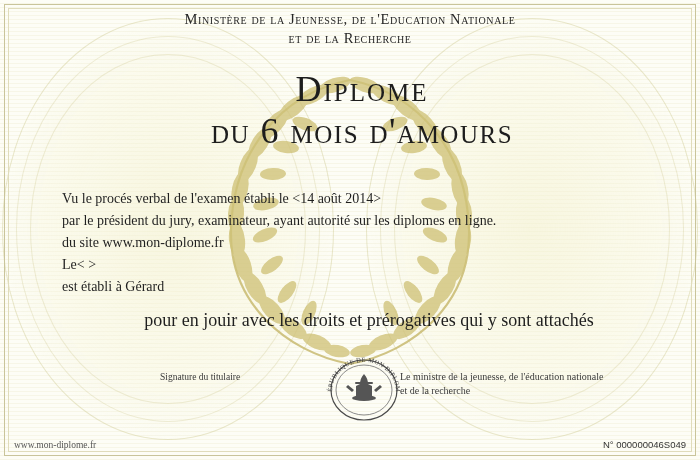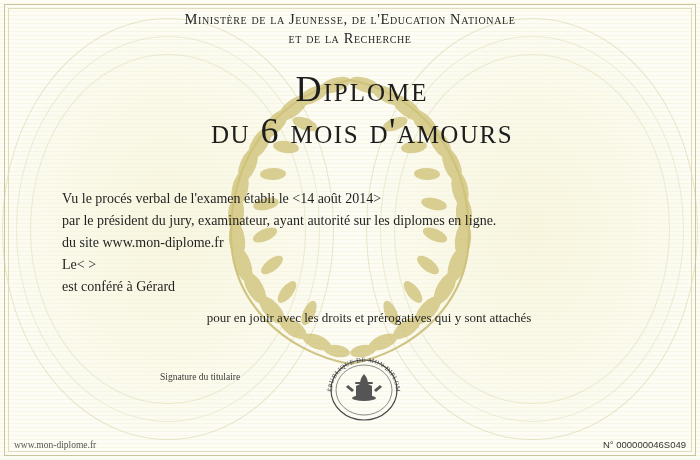--- a/index.html
+++ b/index.html
@@ -136,21 +136,21 @@
     line-height: 22px;
     color: #1f1f1f;
   }
   .body-block .ln { white-space: nowrap; }
 
   .rights {
     position: absolute;
     left: 0; right: 0;
     top: 310px;
     text-align: center;
-    font-size: 13px;
+    font-size: 18px;
     color: #1f1f1f;
     padding-left: 38px;
   }
 
   .sig-left {
     position: absolute;
     left: 160px;
     top: 372px;
     font-size: 9.5px;
     color: #3a3a3a;
@@ -277,26 +277,30 @@
   <div class="title">
     <div class="l1">Diplome</div>
     <div class="l2">du 6 mois d'amours</div>
   </div>
 
   <div class="body-block">
     <div class="ln">Vu le procés verbal de l'examen établi le &lt;14 août 2014&gt;</div>
     <div class="ln">par le président du jury, examinateur, ayant autorité sur les diplomes en ligne.</div>
     <div class="ln">du site www.mon-diplome.fr</div>
     <div class="ln">Le&lt; &gt;</div>
-    <div class="ln">est conféré à Gérard</div>
+    <div class="ln">est établi à Gérard</div>
   </div>
 
   <div class="rights">pour en jouir avec les droits et prérogatives qui y sont attachés</div>
 
   <div class="sig-left">Signature du titulaire</div>
+  <div class="sig-right">
+    <div>Le ministre de la jeunesse, de l'éducation nationale</div>
+    <div>et de la recherche</div>
+  </div>
 
   <svg class="seal" viewBox="0 0 84 72">
     <defs>
       <path id="sealArc" d="M 10 40 A 32 30 0 0 1 74 40" fill="none"></path>
     </defs>
     <ellipse cx="42" cy="38" rx="33" ry="30" fill="none" stroke="#4a4a4a" stroke-width="1.2"></ellipse>
     <ellipse cx="42" cy="38" rx="28" ry="25" fill="none" stroke="#6d6d6d" stroke-width="0.8"></ellipse>
     <text font-family="Liberation Serif, serif" font-size="6.4" fill="#3a3a3a" letter-spacing="0.4">
       <textPath href="#sealArc" startOffset="50%" text-anchor="middle">RÉPUBLIQUE DE MON DIPLOME</textPath>
     </text>

